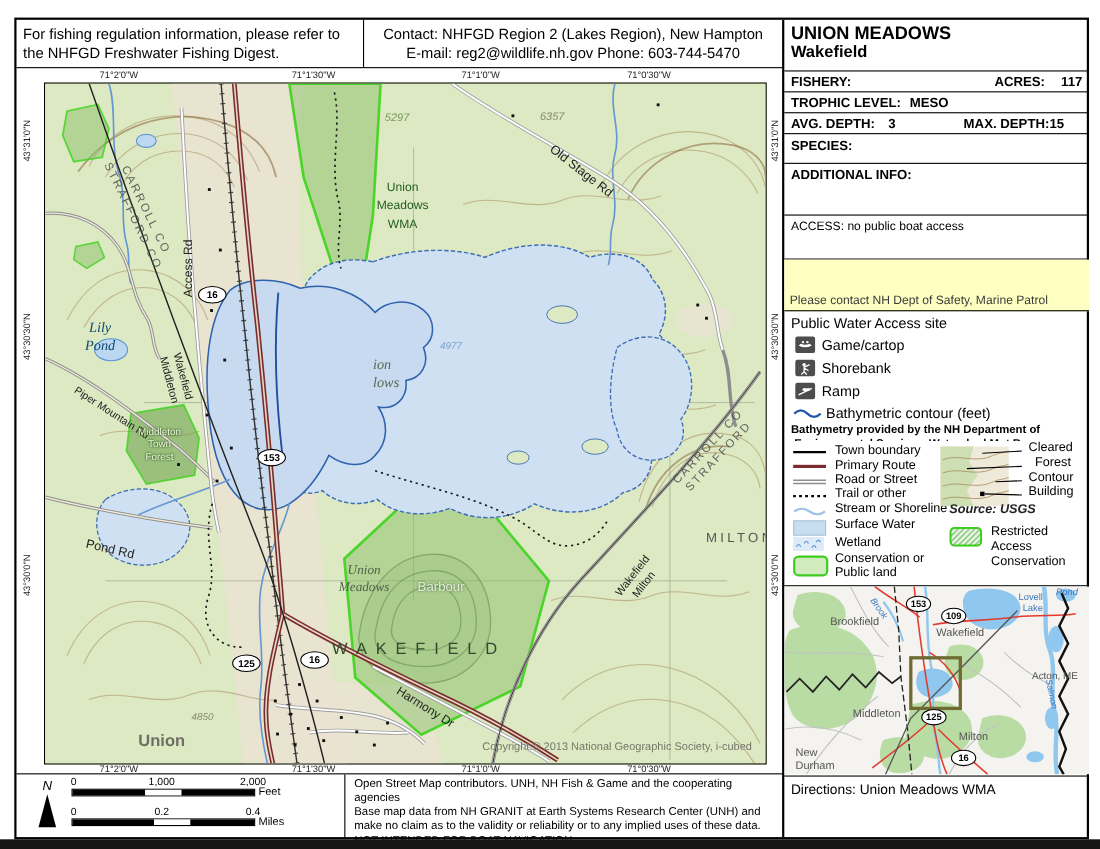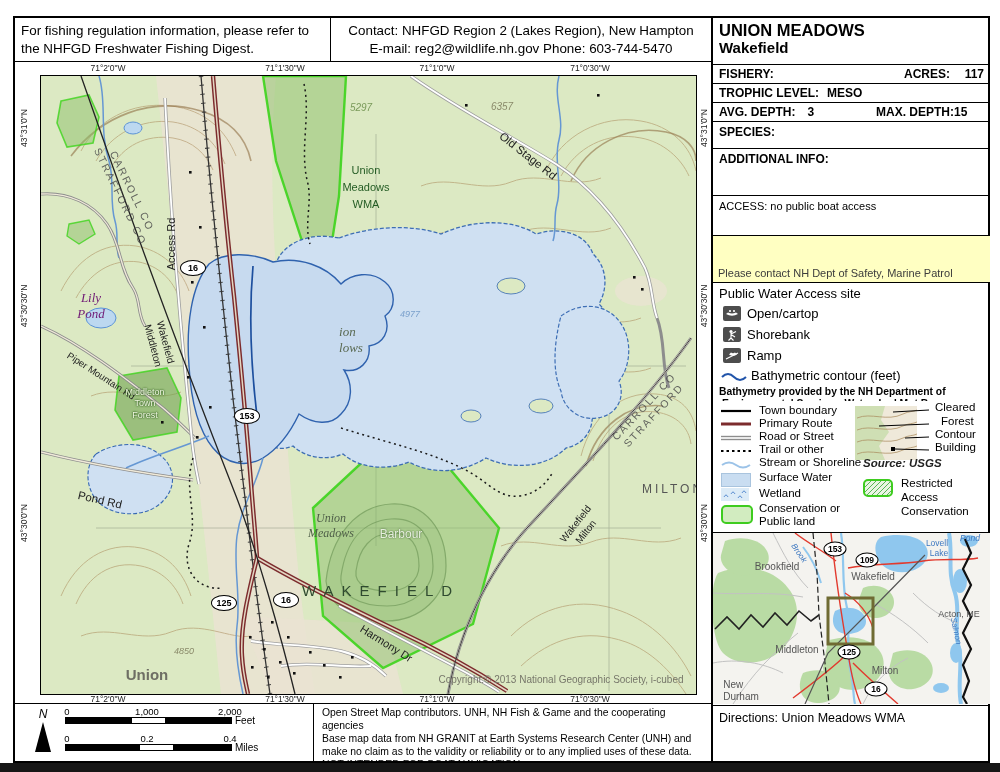--- a/index.html
+++ b/index.html
@@ -272,21 +272,21 @@
           <div>Union</div>
           <div>Meadows</div>
           <div>WMA</div>
         </div>
         <span class="ml" style="left:487px;top:80px;transform:translate(-50%,-50%) rotate(38deg);font-size:11.5px;color:#222">Old Stage Rd</span>
         <span class="ml" style="left:131px;top:168px;transform:translate(-50%,-50%) rotate(-90deg);font-size:11px;color:#222">Access Rd</span>
         <div class="ml" style="left:85px;top:118px;transform:translate(-50%,-50%) rotate(64deg);font-size:10.5px;color:#4c4c4c;letter-spacing:2px;text-align:center;opacity:.85">
           <div>CARROLL  CO</div>
           <div>STRAFFORD  CO</div>
         </div>
-        <div class="ml" style="left:50px;top:230px;text-align:center;color:#701a75;font-size:13px;font-style:italic;font-family:'Liberation Serif',serif">
+        <div class="ml" style="left:50px;top:230px;text-align:center;color:#0c4a6e;font-size:13px;font-style:italic;font-family:'Liberation Serif',serif">
           <div>Lily</div>
           <div>Pond</div>
         </div>
         <span class="ml" style="left:60px;top:300px;transform:translate(-50%,-50%) rotate(33deg);font-size:9.5px;color:#222">Piper Mountain Rd</span>
         <div class="ml" style="left:118px;top:268px;transform:translate(-50%,-50%) rotate(75deg);font-size:10px;color:#222;text-align:center">
           <div>Wakefield</div>
           <div>Middleton</div>
         </div>
         <div class="ml" style="left:104px;top:328px;text-align:center;font-size:9px;color:#f0f8e0;text-shadow:0 0 2px #2e5c1e,0 0 2px #2e5c1e">
           <div>Middleton</div>
@@ -404,21 +404,21 @@
     <div class="rrow pwa">
       <div class="ttl">Public Water Access site</div>
       <div class="irow">
         <span class="icn">
           <svg width="14" height="11" viewBox="0 0 14 11">
               <path d="M1,6 Q7,9.5 13,6 L11,4.5 Q7,6.5 3,4.5 Z" fill="#fff"></path>
               <circle cx="5" cy="3" r="1.1" fill="#fff"></circle>
               <circle cx="9" cy="3" r="1.1" fill="#fff"></circle>
             </svg>
         </span>
-        <span class="lab">Open/cartop</span>
+        <span class="lab">Game/cartop</span>
       </div>
       <div class="irow">
         <span class="icn">
           <svg width="14" height="12" viewBox="0 0 14 12">
               <circle cx="6" cy="2.5" r="1.6" fill="#fff"></circle>
               <path d="M6,4 L6,9 M6,5.5 L10,8 M6,9 L3.5,11.5 M6,9 L8.5,11.5 M6,5 L11,2.5" stroke="#fff" stroke-width="1.1" fill="none"></path>
             </svg>
         </span>
         <span class="lab">Shorebank</span>
       </div>

